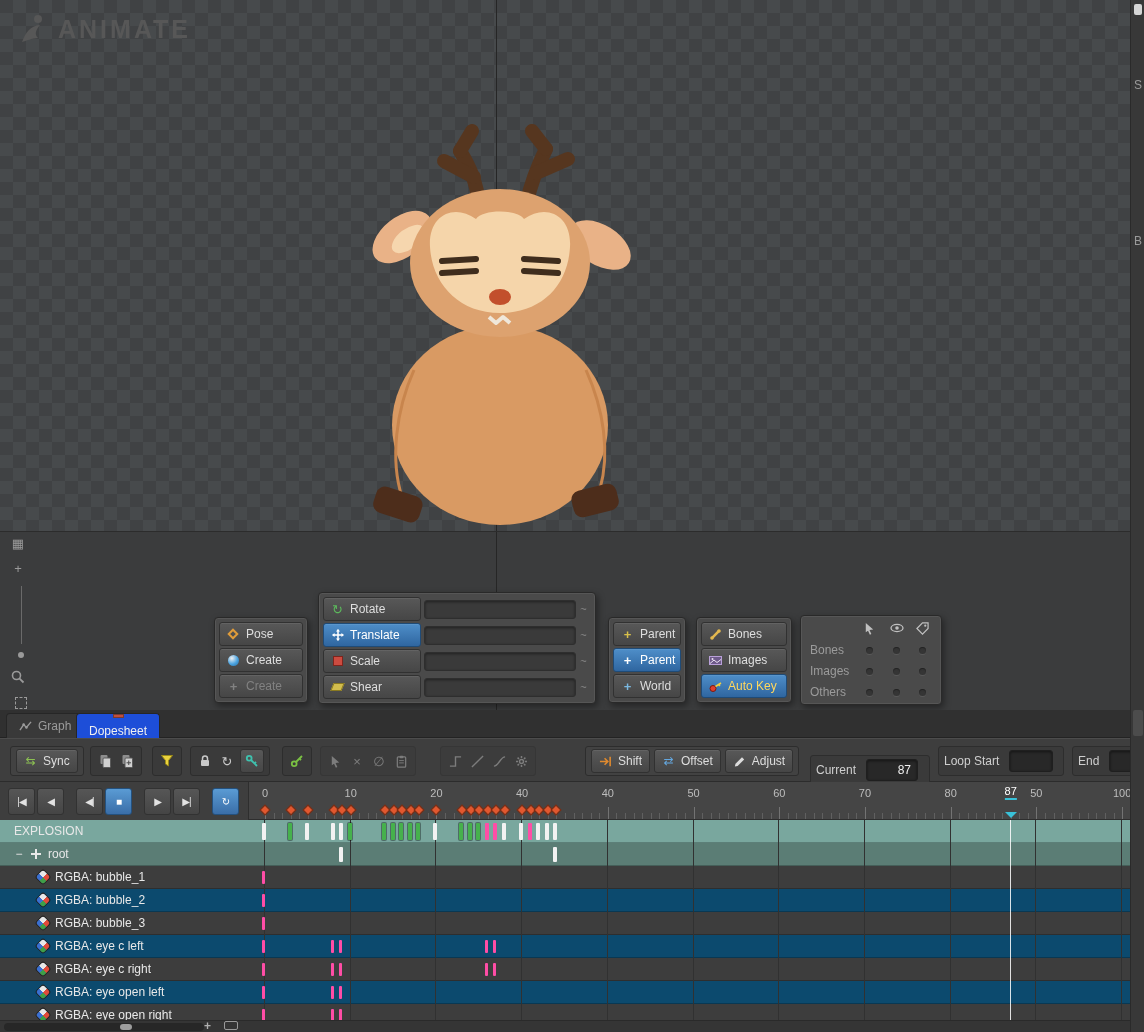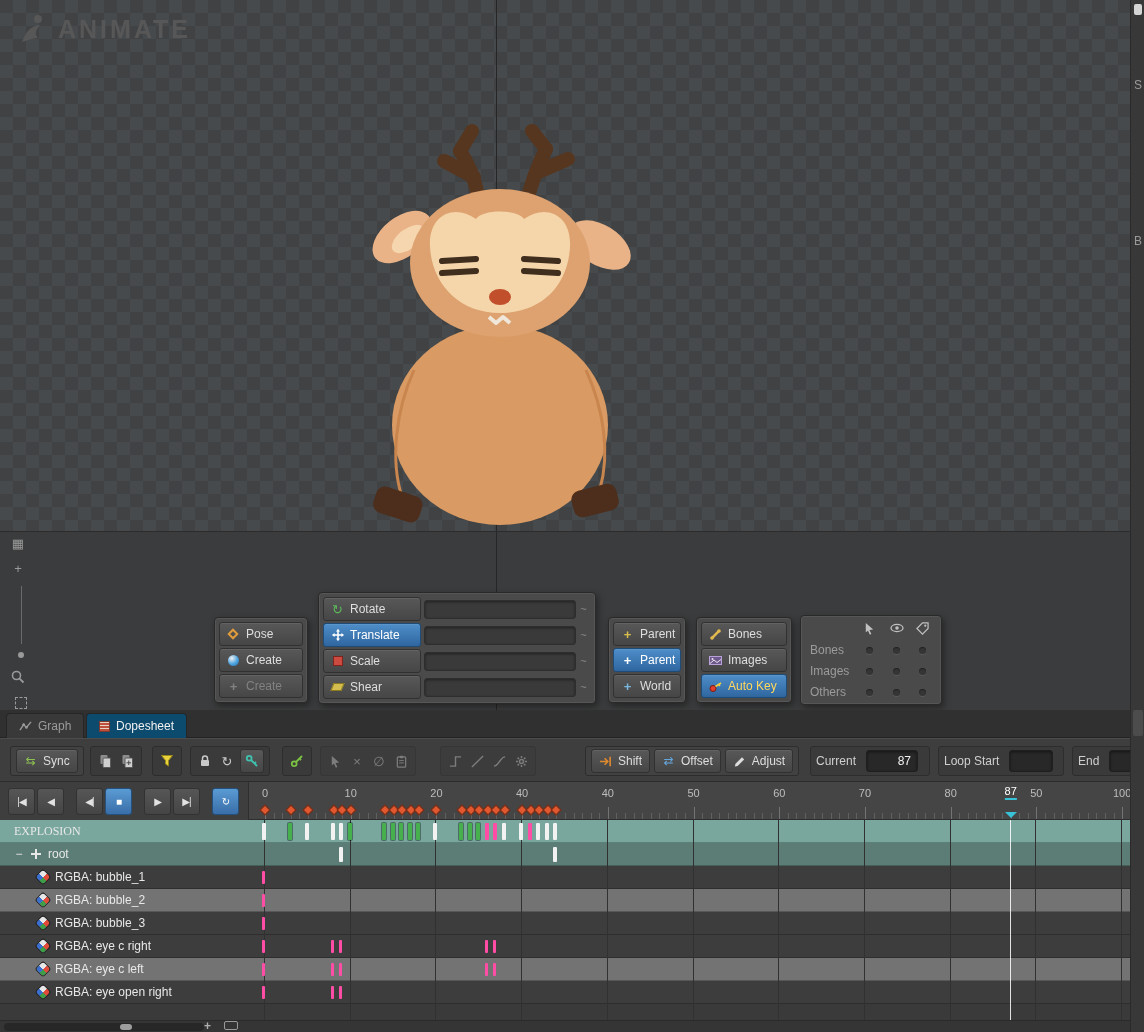--- a/index.html
+++ b/index.html
@@ -61,21 +61,21 @@
   .fdot{position:absolute;width:7px;height:7px;border-radius:50%;background:#353535;
     box-shadow:inset 0 1px 1px #222,0 1px 0 #5a5a5a;}
   .cp-ic{position:absolute;top:5px;width:14px;height:14px;}
 
   
   .tabbar{position:absolute;left:0;top:710px;width:1130px;height:28px;background:#303030;
     border-bottom:1px solid #232323;}
   .tab{position:absolute;top:3px;height:25px;display:flex;align-items:center;gap:6px;
     padding:0 12px;font-size:12px;border-radius:4px 4px 0 0;border:1px solid #262626;border-bottom:none;}
   .tab.inactive{left:6px;background:#393939;color:#9b9b9b;}
-  .tab.active{left:86px;background:#0c4a6e;color:#f0f0f0;}
+  .tab.active{left:76px;background:#1d4ed8;color:#f0f0f0;flex-direction:column;}
   .dope-ic{width:11px;height:11px;border:1px solid #7a3a2e;
     background:repeating-linear-gradient(0deg,#bf4f3d 0 2px,#e8d3c0 2px 3px);}
 
   
   .toolbar{position:absolute;left:0;top:738px;width:1144px;height:44px;background:#3e3e3e;
     border-top:1px solid #4c4c4c;border-bottom:1px solid #2c2c2c;}
   .tgroup{position:absolute;top:7px;height:30px;display:flex;align-items:center;gap:4px;
     background:#3a3a3a;border:1px solid #2d2d2d;border-radius:3px;padding:0 5px;}
   .tgroup.raised{background:#424242;}
   .tgroup.disg{opacity:.45;}
@@ -107,24 +107,24 @@
   .rnum.cur{color:#fff;top:3px;border-bottom:2px solid #39c1d8;padding-bottom:1px;z-index:2;}
   .rdiamond{position:absolute;top:25px;width:6px;height:6px;background:#e2572e;
     outline:1px solid #7e2c12;transform:rotate(45deg);}
   .cur-tri{position:absolute;top:30px;width:0;height:0;border:6px solid transparent;
     border-top-color:#39c1d8;border-bottom:none;}
 
   
   .dopesheet{position:absolute;left:0;top:820px;width:1130px;height:200px;background:#3a3a3a;overflow:hidden;}
   .ds-rows{position:absolute;left:0;top:0;width:100%;}
   .ds-row{position:relative;height:23px;border-bottom:1px solid rgba(0,0,0,.24);}
-  .ds-row.header{background:#79a79e;font-family:Liberation Serif, serif;}
+  .ds-row.header{background:#79a79e;}
   .ds-row.bone{background:#5b7d75;}
   .ds-row.rgba{background:#3d3d3d;}
-  .ds-row.rgba.alt{background:#737373;}
+  .ds-row.rgba.alt{background:#0c4a6e;}
   .ds-name{position:absolute;left:0;top:0;height:100%;display:flex;align-items:center;
     font-size:12px;color:#e8e8e8;gap:7px;padding-left:14px;white-space:nowrap;}
   .ds-row.rgba .ds-name{padding-left:38px;}
   .collapse{color:#e0e0e0;font-size:12px;width:10px;text-align:center;}
   .bone-root-ic{position:relative;width:10px;height:10px;display:inline-block;}
   .bone-root-ic::before{content:"";position:absolute;left:4px;top:0;width:2px;height:10px;background:#e8e8e8;}
   .bone-root-ic::after{content:"";position:absolute;left:0;top:4px;width:10px;height:2px;background:#e8e8e8;}
   .rgba-ic{width:10px;height:10px;border-radius:2px;transform:rotate(45deg);flex:0 0 auto;
     background:conic-gradient(#e04b3a 0 25%,#3f9f49 25% 50%,#3a6fd0 50% 75%,#e8e8e8 75%);
     box-shadow:0 0 0 1px #202020;}
@@ -503,21 +503,21 @@
       <button class="btn lblbtn">
         <span class="ic">
           <svg width="13" height="13" viewBox="0 0 14 14">
               <path d="M2,12.5 l3,-0.7 7,-7 -2.3,-2.3 -7,7 Z" fill="#dcdcdc"></path>
             </svg>
         </span>
         <span>Adjust</span>
       </button>
     </div>
 
-    <div class="tgroup" style="left:810px;width:120px;">
+    <div class="tgroup" style="left:810px;width:120px;margin-top:9px;">
       <span class="fieldlbl">Current</span>
       <div class="field" style="width:52px;">87</div>
     </div>
     <div class="tgroup" style="left:938px;width:126px;">
       <span class="fieldlbl">Loop Start</span>
       <div class="field" style="width:44px;"></div>
     </div>
     <div class="tgroup" style="left:1072px;width:68px;">
       <span class="fieldlbl">End</span>
       <div class="field" style="width:24px;"></div>
@@ -628,41 +628,50 @@
           </div>
           <span class="key p" style="left: 262px;"></span>
         </div>
         <div class="ds-row rgba">
           <div class="ds-name">
             <span class="rgba-ic"></span>
             <span>RGBA: bubble_3</span>
           </div>
           <span class="key p" style="left: 262px;"></span>
         </div>
-        <div class="ds-row rgba">
+        <div class="ds-row rgba alt">
           <div class="ds-name">
             <span class="rgba-ic"></span>
-            <span>RGBA: eye c right</span>
+            <span>RGBA: eye c left</span>
           </div>
           <span class="key p" style="left: 262px;"></span>
           <span class="key p" style="left: 330.568px;"></span>
           <span class="key p" style="left: 339.139px;"></span>
           <span class="key p" style="left: 484.846px;"></span>
           <span class="key p" style="left: 493.417px;"></span>
         </div>
-        <div class="ds-row rgba alt">
+        <div class="ds-row rgba">
           <div class="ds-name">
             <span class="rgba-ic"></span>
-            <span>RGBA: eye c left</span>
+            <span>RGBA: eye c right</span>
           </div>
           <span class="key p" style="left: 262px;"></span>
           <span class="key p" style="left: 330.568px;"></span>
           <span class="key p" style="left: 339.139px;"></span>
           <span class="key p" style="left: 484.846px;"></span>
           <span class="key p" style="left: 493.417px;"></span>
+        </div>
+        <div class="ds-row rgba alt">
+          <div class="ds-name">
+            <span class="rgba-ic"></span>
+            <span>RGBA: eye open left</span>
+          </div>
+          <span class="key p" style="left: 262px;"></span>
+          <span class="key p" style="left: 330.568px;"></span>
+          <span class="key p" style="left: 339.139px;"></span>
         </div>
         <div class="ds-row rgba">
           <div class="ds-name">
             <span class="rgba-ic"></span>
             <span>RGBA: eye open right</span>
           </div>
           <span class="key p" style="left: 262px;"></span>
           <span class="key p" style="left: 330.568px;"></span>
           <span class="key p" style="left: 339.139px;"></span>
         </div>

